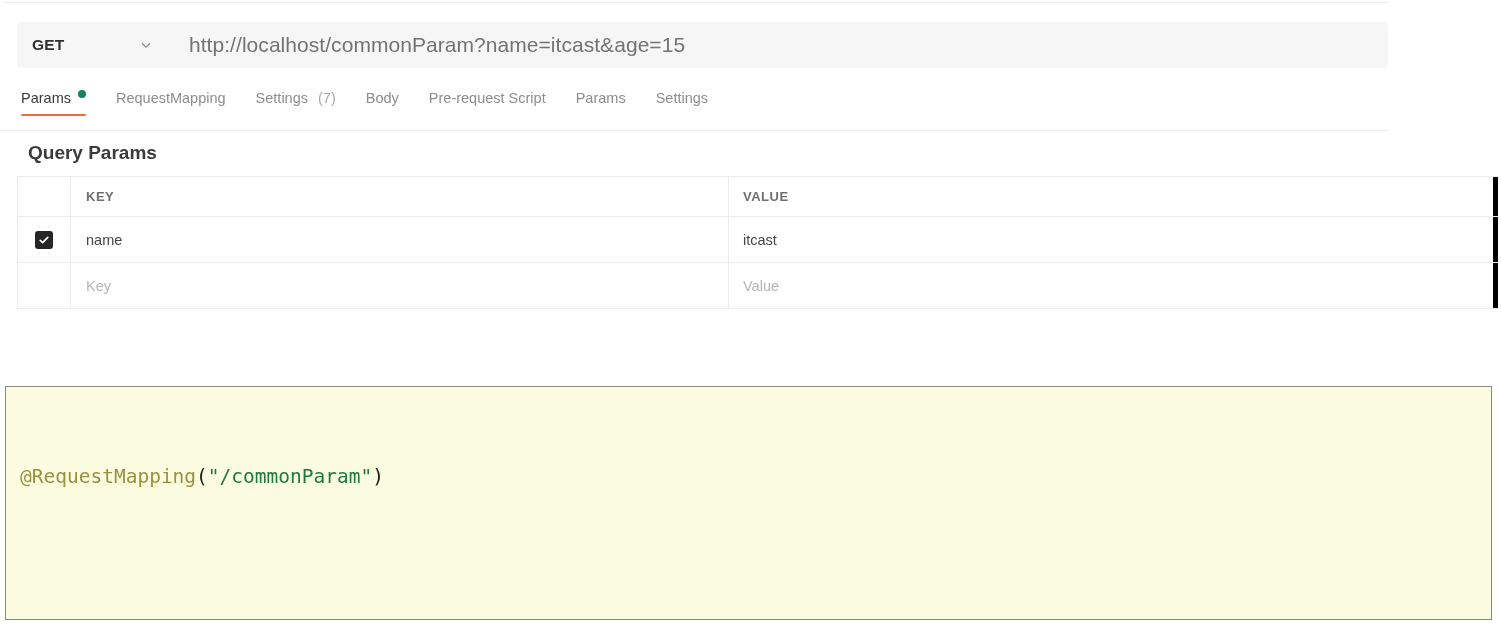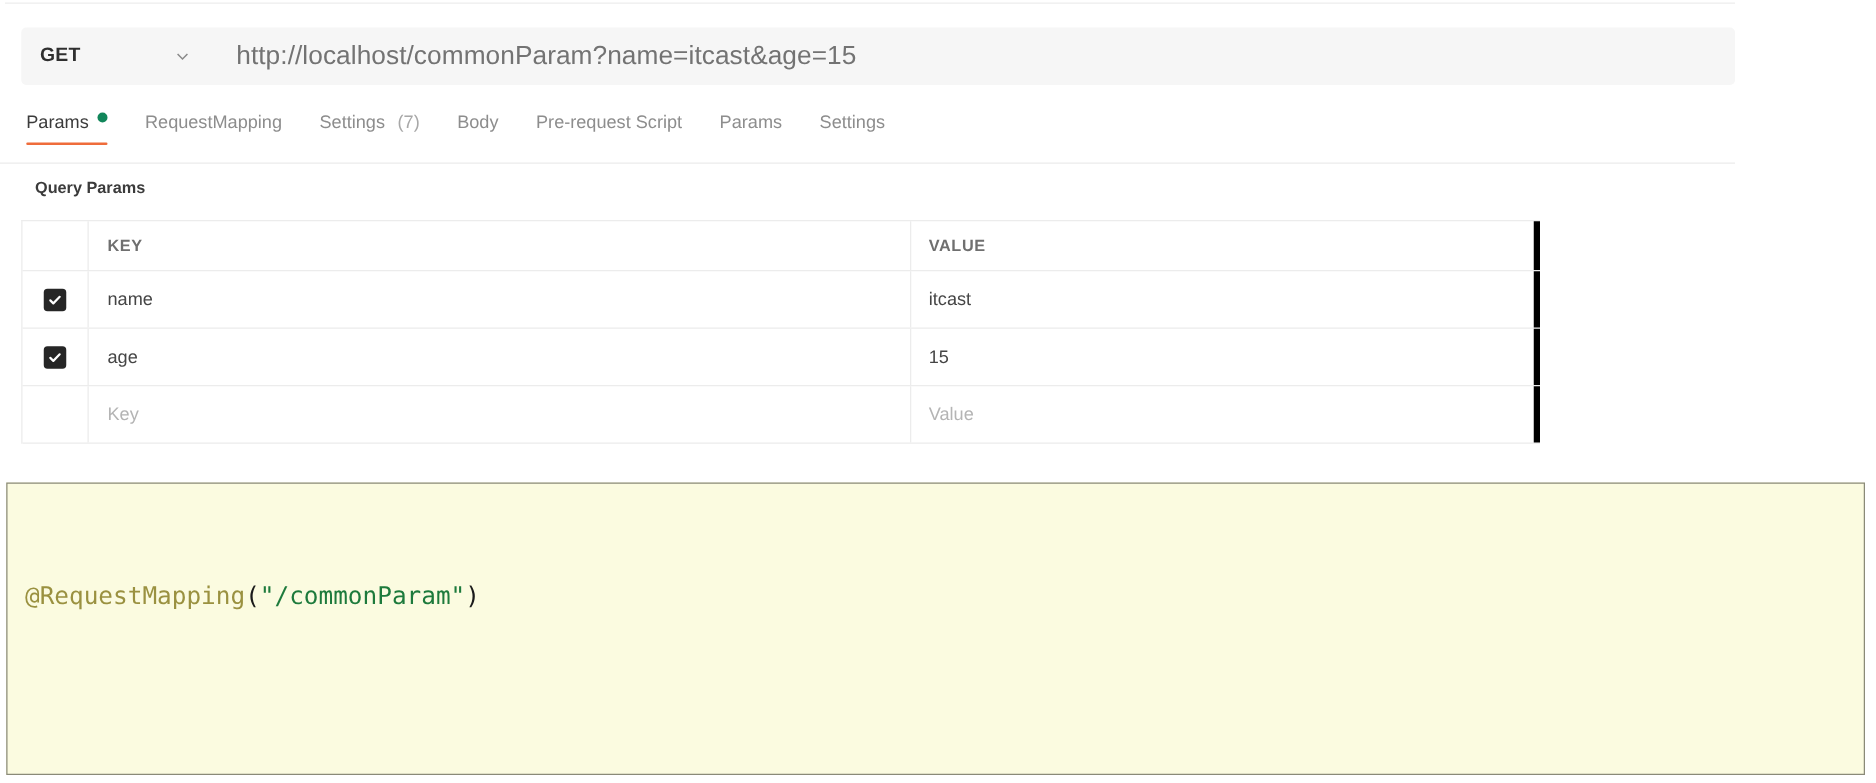--- a/index.html
+++ b/index.html
@@ -124,31 +124,31 @@
     left: 0; top: 130px;
     width: 1388px; height: 1px;
     background: #ececec;
   }
 
   
   .section-title {
     position: absolute;
     left: 28px;
     top: 142px;
-    font-size: 13px;
+    font-size: 19px;
     font-weight: 700;
     color: #3b3b3b;
   }
 
   
   .params-table {
     position: absolute;
     left: 17px;
     top: 176px;
-    width: 1215px;
+    width: 1481px;
     border-top: 1px solid #ececec;
     border-left: 1px solid #ececec;
     box-sizing: border-box;
   }
   .ptr {
     display: flex;
     height: 45px;
     border-bottom: 1px solid #ececec;
     align-items: stretch;
   }
@@ -291,35 +291,20 @@
         </span>
       </div>
       <div class="cell-key">
         <span class="cell-txt">name</span>
       </div>
       <div class="cell-val">
         <span class="cell-txt">itcast</span>
       </div>
     </div>
 
-    <div class="ptr">
-      <div class="cell-check">
-        <span class="cb">
-          <svg viewBox="0 0 16 16" width="12" height="12" fill="none" stroke="#ffffff" stroke-width="2.3" stroke-linecap="round" stroke-linejoin="round">
-            <path d="M3 8.4 L6.2 11.6 L13 4.6"></path>
-          </svg>
-        </span>
-      </div>
-      <div class="cell-key">
-        <span class="cell-txt">age</span>
-      </div>
-      <div class="cell-val">
-        <span class="cell-txt">15</span>
-      </div>
-    </div>
 
     <div class="ptr">
       <div class="cell-check"></div>
       <div class="cell-key">
         <span class="cell-txt placeholder">Key</span>
       </div>
       <div class="cell-val">
         <span class="cell-txt placeholder">Value</span>
       </div>
     </div>

